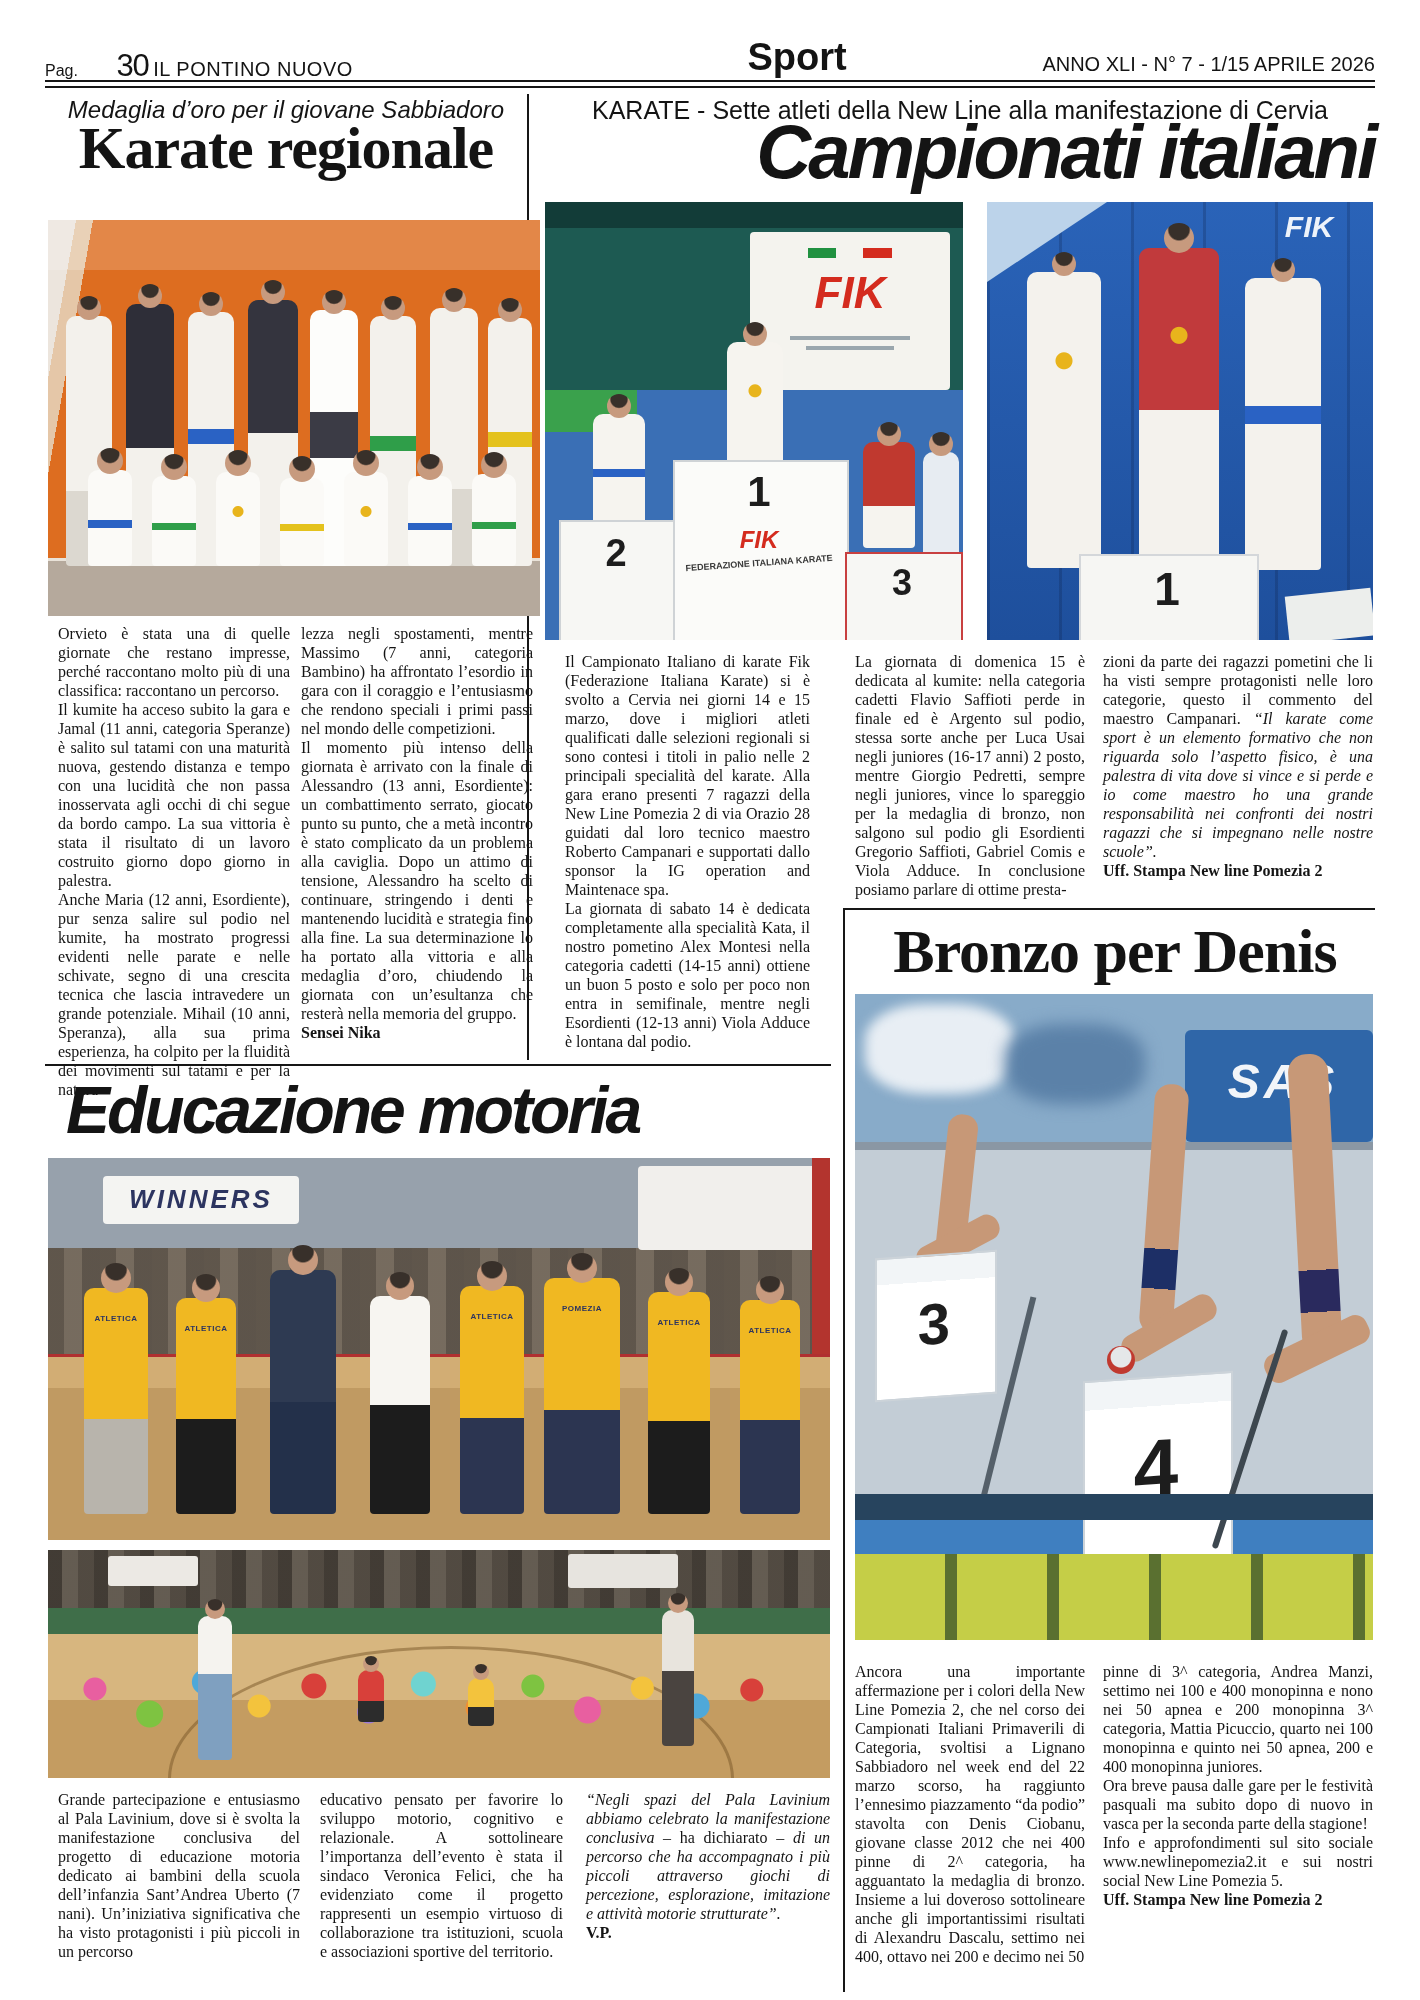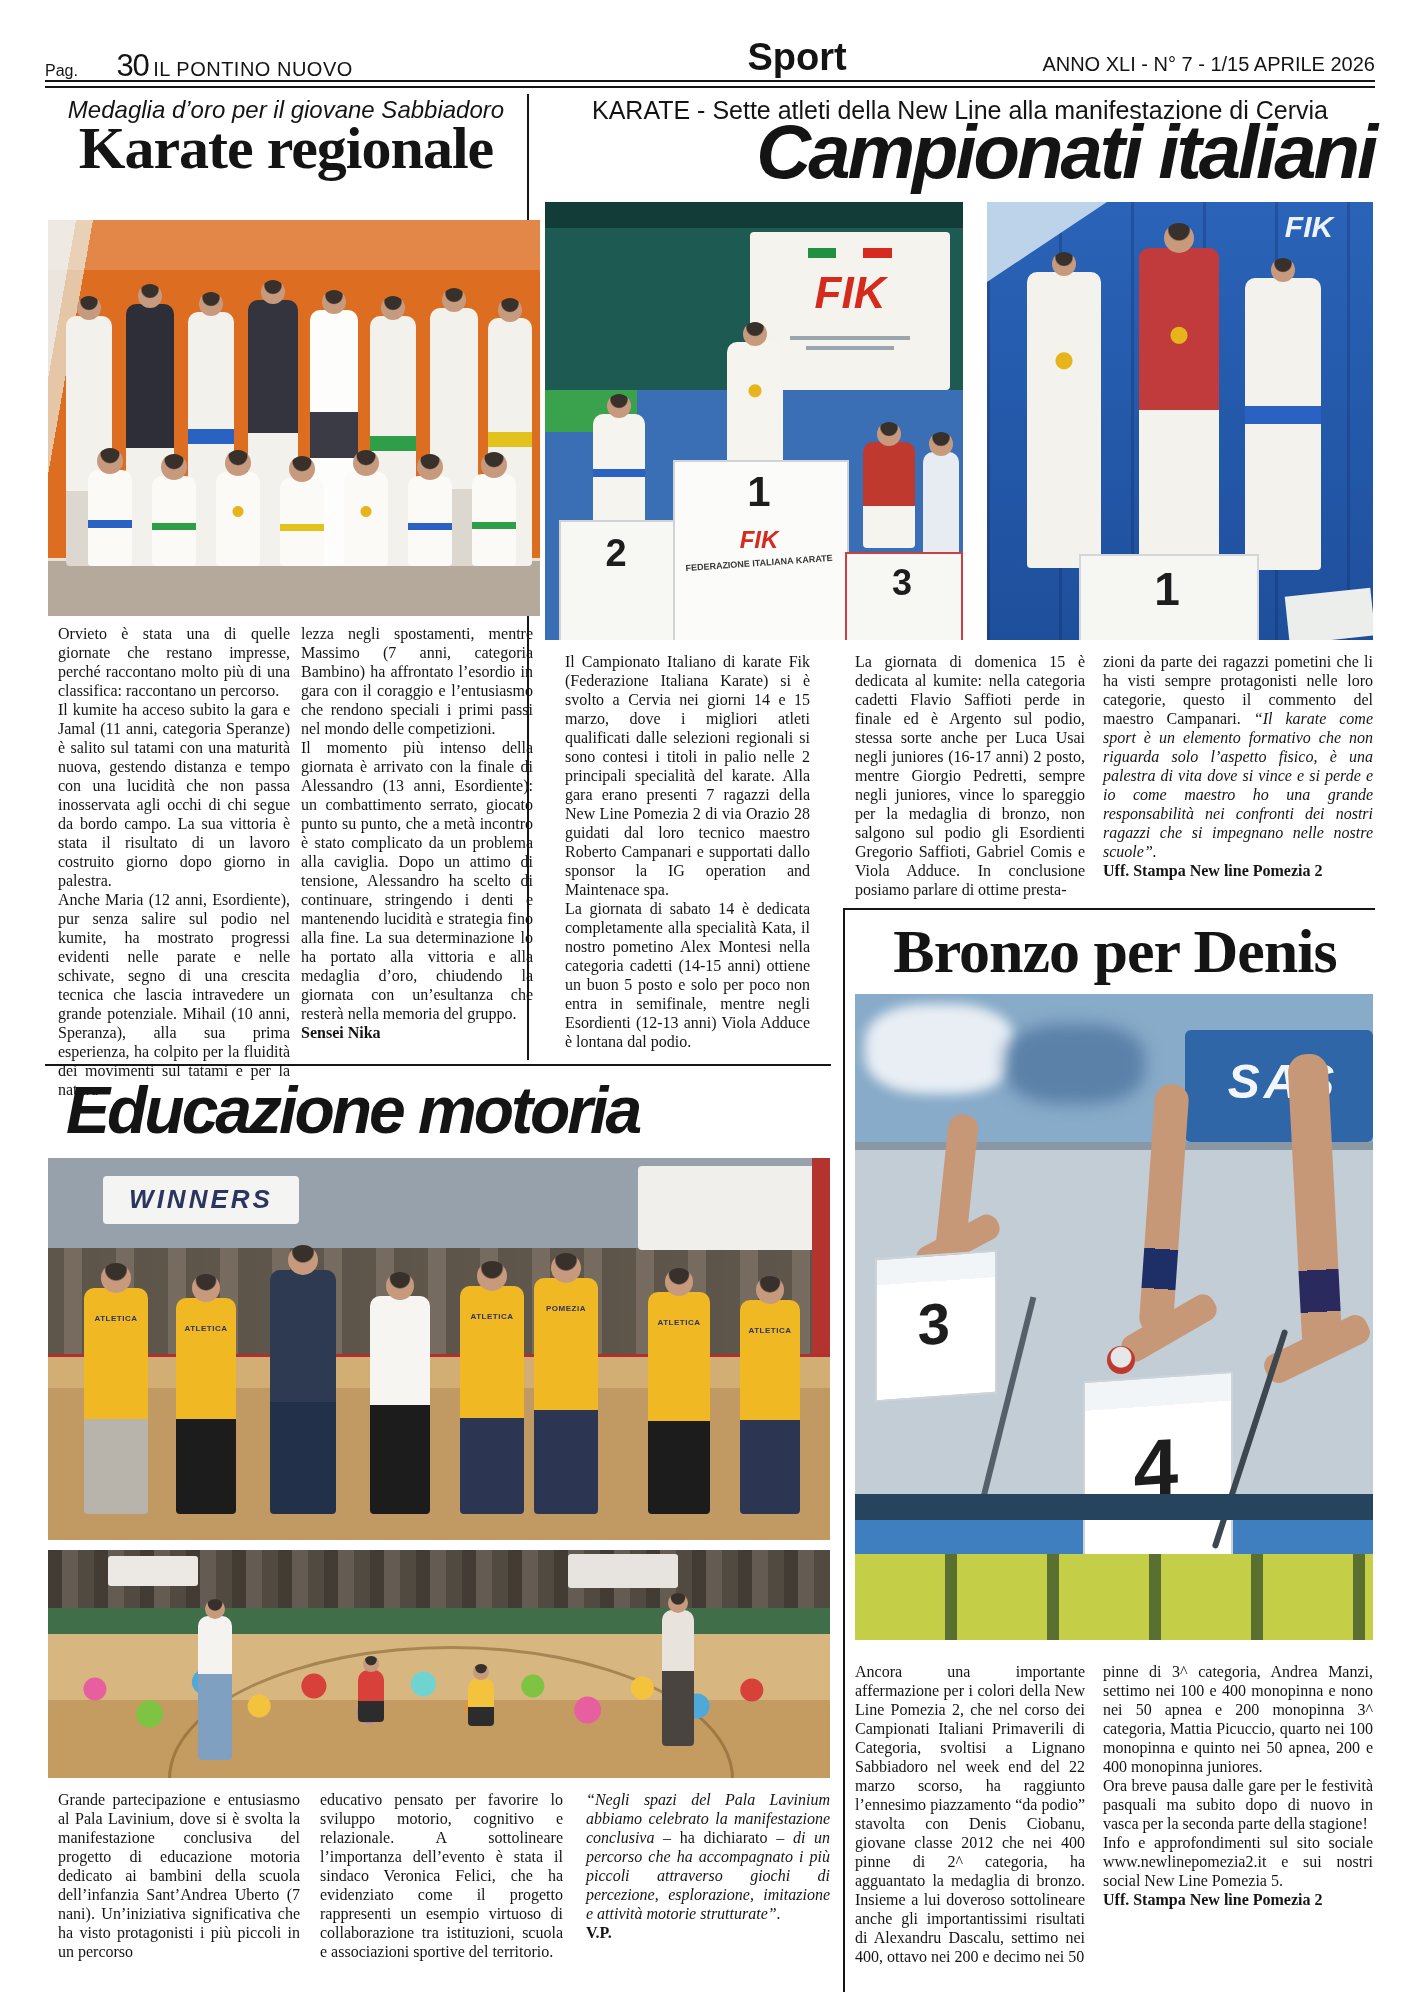--- a/index.html
+++ b/index.html
@@ -208,21 +208,21 @@
         <span class="htx">ATLETICA</span>
       </div>
     <div class="fg" style="left:128px;top:140px;width:60px;height:216px;--hs:28px;background:linear-gradient(#f0b822 0 56%,#1c1c1c 56%);">
         <span class="htx">ATLETICA</span>
       </div>
     <div class="fg" style="left:222px;top:112px;width:66px;height:244px;--hs:30px;background:linear-gradient(#2e3a52 0 54%,#23304a 54%);"></div>
     <div class="fg" style="left:322px;top:138px;width:60px;height:218px;--hs:28px;background:linear-gradient(#f7f5f1 0 50%,#1c1c1c 50%);"></div>
     <div class="fg" style="left:412px;top:128px;width:64px;height:228px;--hs:30px;background:linear-gradient(#f0b822 0 58%,#2c3551 58%);">
         <span class="htx">ATLETICA</span>
       </div>
-    <div class="fg" style="left:486px;top:120px;width:64px;height:236px;--hs:30px;background:linear-gradient(#f0b822 0 56%,#2c3551 56%);">
+    <div class="fg" style="left:496px;top:120px;width:76px;height:236px;--hs:30px;background:linear-gradient(#f0b822 0 56%,#2c3551 56%);">
         <span class="htx">POMEZIA</span>
       </div>
     <div class="fg" style="left:600px;top:134px;width:62px;height:222px;--hs:28px;background:linear-gradient(#f0b822 0 58%,#1c1c1c 58%);">
         <span class="htx">ATLETICA</span>
       </div>
     <div class="fg" style="left:692px;top:142px;width:60px;height:214px;--hs:28px;background:linear-gradient(#f0b822 0 56%,#2c3551 56%);">
         <span class="htx">ATLETICA</span>
       </div>
   </div>
 

